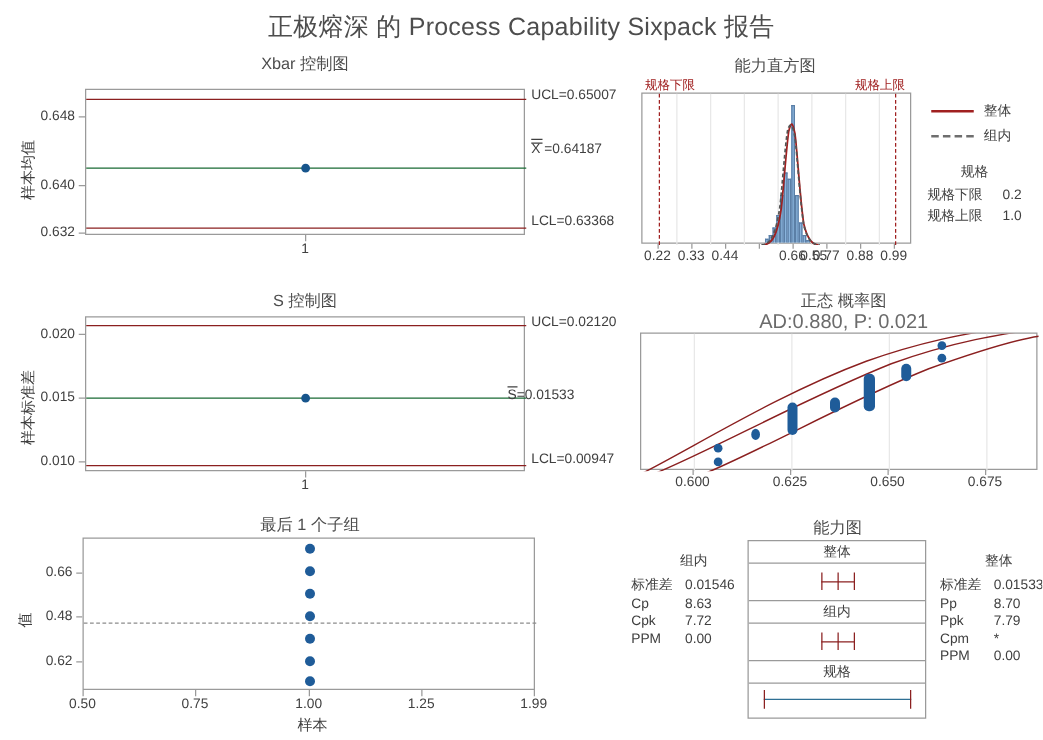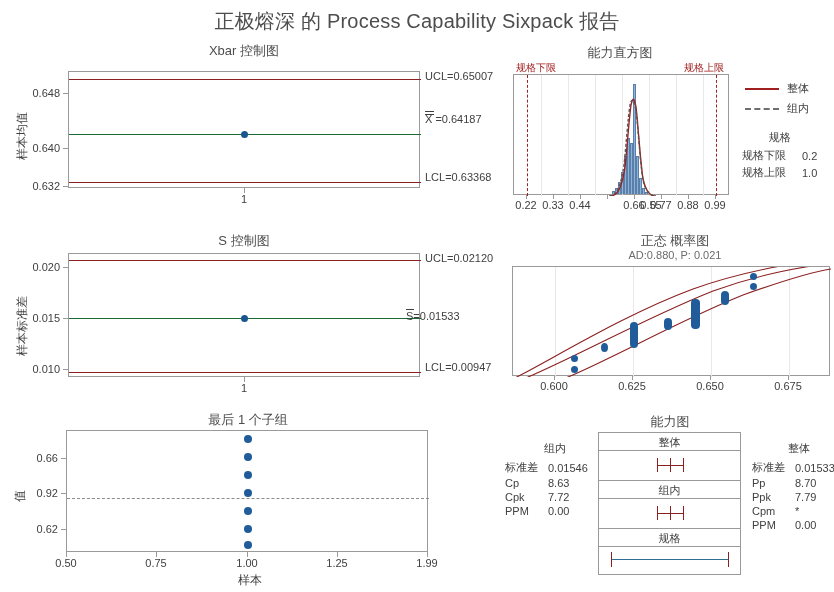--- a/index.html
+++ b/index.html
@@ -31,21 +31,21 @@
   }
 
   
   .panel-title {
     font-size: 13px;
     color: #4d4d4d;
     text-align: center;
     white-space: nowrap;
   }
   .panel-subtitle {
-    font-size: 11px;
+    font-size: 16px;
     color: #6b6b6b;
     text-align: center;
     white-space: nowrap;
   }
 
   
   .plot-frame {
     border: 1px solid #9a9a9a;
     background: #ffffff;
     box-sizing: border-box;
@@ -237,21 +237,21 @@
       <span>S</span>
     </span><span>=0.01533</span>
   </div>
   <div class="limit-label" style="left:425px; top:361px;">LCL=0.00947</div>
 
   <div class="abs panel-title" style="left:68px; top:411px; width:360px;">最后 1 个子组</div>
 
   <div class="abs axis-title axis-title-y" style="left:12px; top:502px;">值</div>
 
   <div class="tick tick-y" style="left:14px; top:523px; width:44px;">0.62</div>
-  <div class="tick tick-y" style="left:14px; top:487px; width:44px;">0.92</div>
+  <div class="tick tick-y" style="left:14px; top:487px; width:44px;">0.48</div>
   <div class="tick tick-y" style="left:14px; top:452px; width:44px;">0.66</div>
   <div class="tickmark" style="left:61px; top:529px; width:5px; height:1px;"></div>
   <div class="tickmark" style="left:61px; top:493px; width:5px; height:1px;"></div>
   <div class="tickmark" style="left:61px; top:458px; width:5px; height:1px;"></div>
 
   <div class="abs plot-frame" id="lastsub-frame" style="left:66px; top:430px; width:362px; height:122px;">
     <div class="hline dashed-mean" style="left:0; top:67px; width:362px;"></div>
     <div class="pt" style="width:8px; height:8px; left:177px; top:4px;"></div>
     <div class="pt" style="width:8px; height:8px; left:177px; top:22px;"></div>
     <div class="pt" style="width:8px; height:8px; left:177px; top:40px;"></div>

